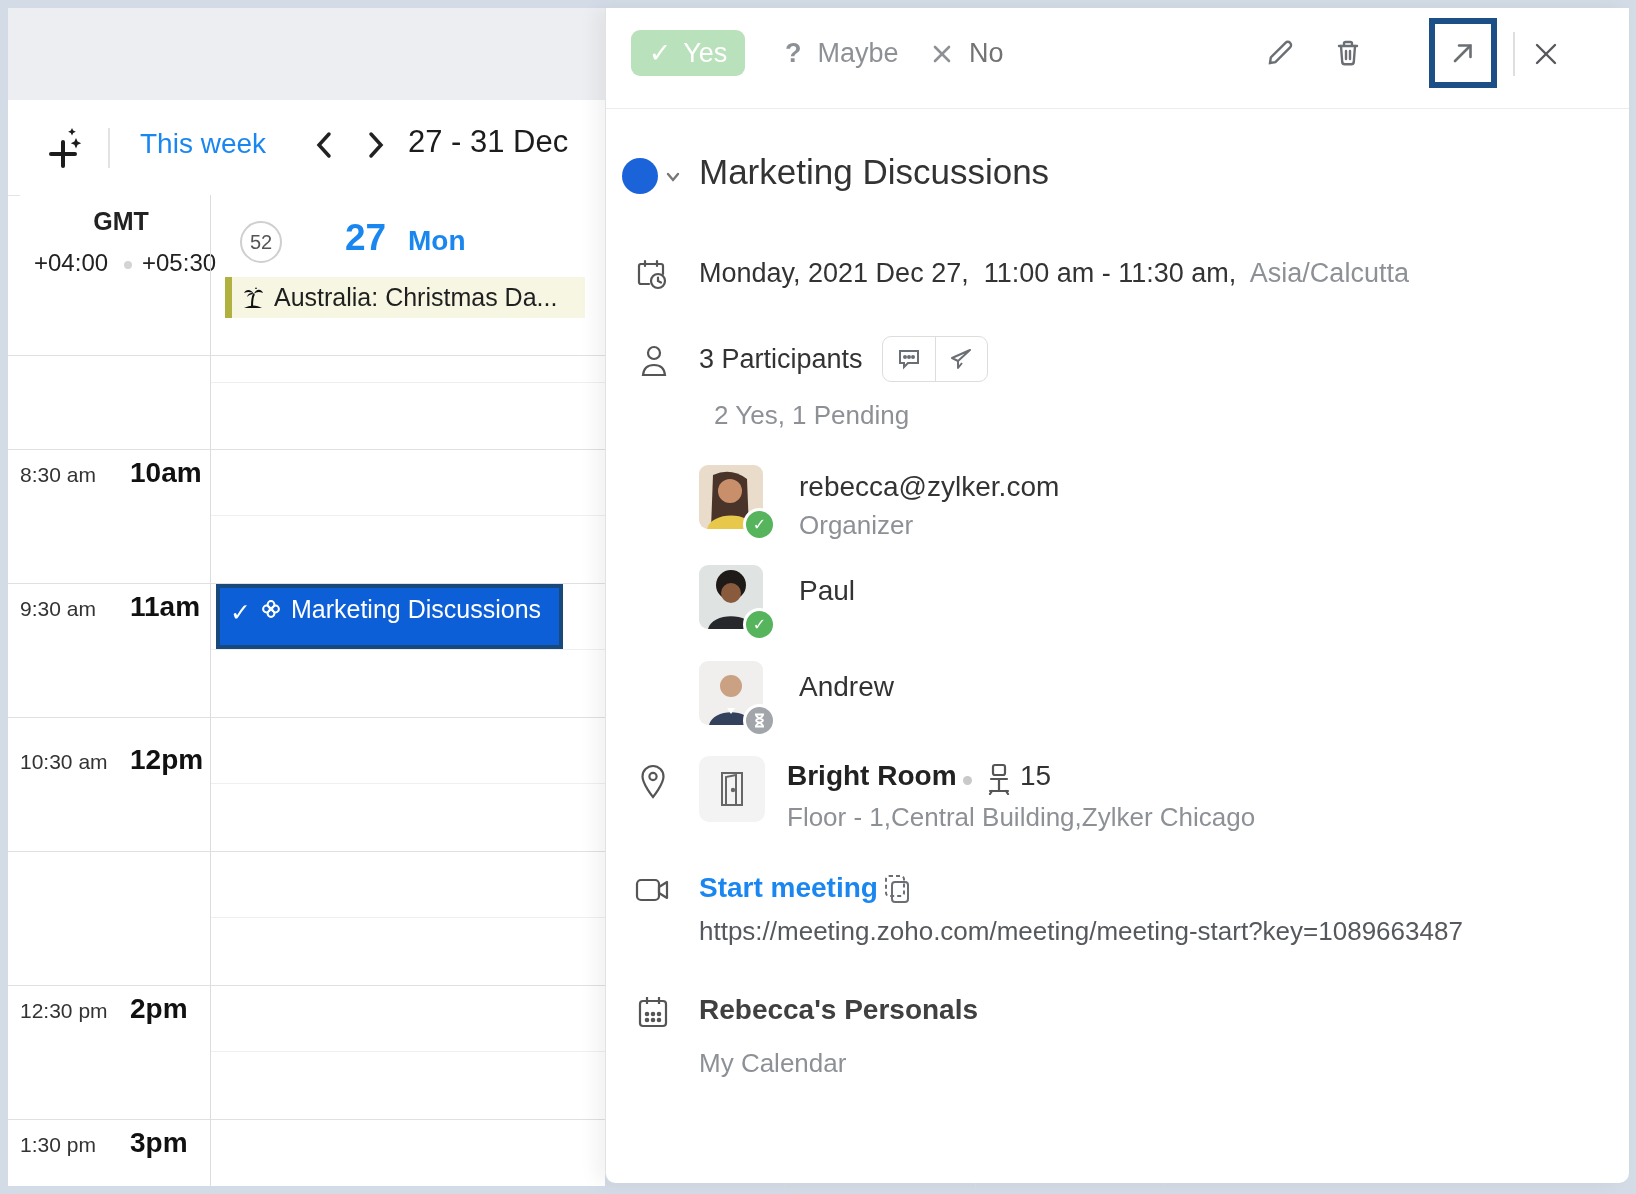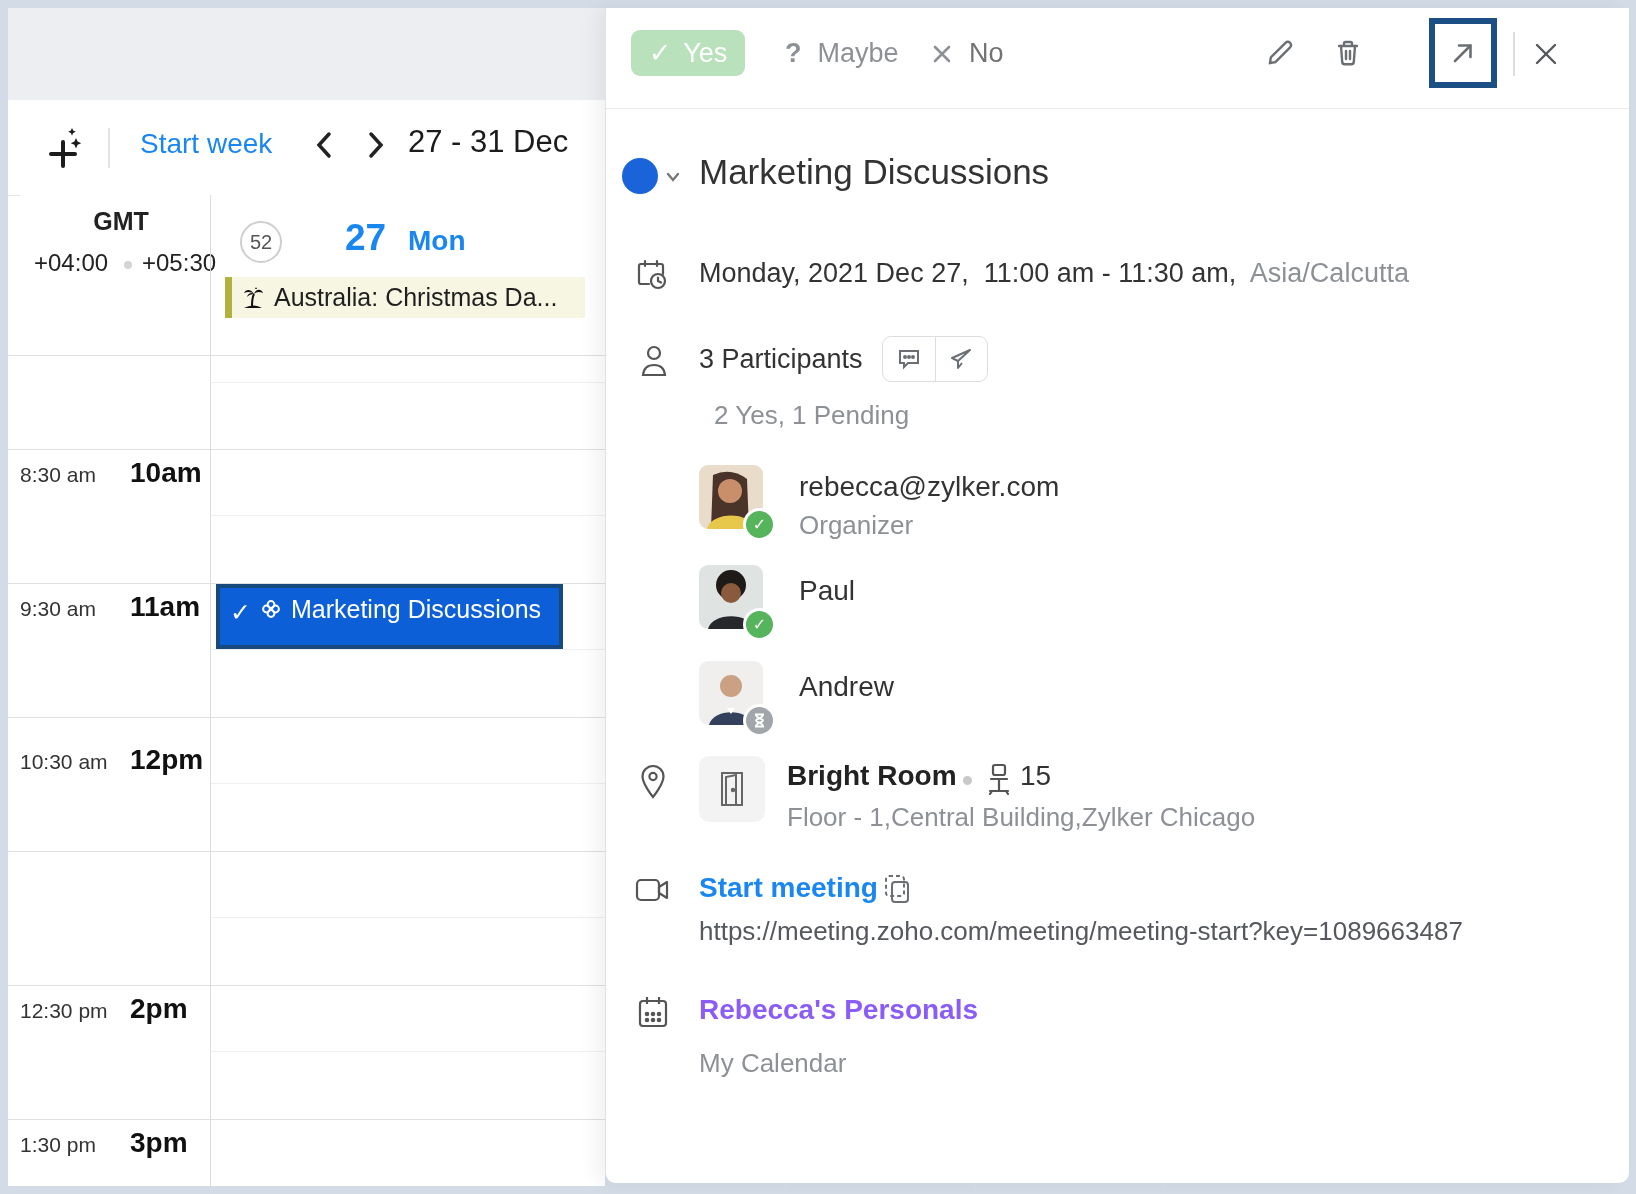--- a/index.html
+++ b/index.html
@@ -74,21 +74,21 @@
   .p-role{position:absolute;left:193px;font-size:26px;color:#8d9196;}
 
   .loc-tile{position:absolute;left:93px;top:748px;width:66px;height:66px;background:#f3f3f3;border-radius:10px;display:flex;align-items:center;justify-content:center;}
   .loc-name{position:absolute;left:181px;top:752px;font-size:28px;font-weight:700;color:#222;}
   .loc-dot{position:absolute;left:357px;top:768px;width:9px;height:9px;border-radius:50%;background:#c9c9c9;}
   .loc-cap{position:absolute;left:414px;top:752px;font-size:28px;color:#333;}
   .loc-addr{position:absolute;left:181px;top:794px;font-size:26px;color:#8d9196;}
 
   .meet-link{position:absolute;left:93px;top:864px;font-size:28px;font-weight:700;color:#1a87f0;cursor:pointer;}
   .meet-url{position:absolute;left:93px;top:908px;font-size:26px;color:#55585c;}
-  .cal-name{position:absolute;left:93px;top:986px;font-size:28px;font-weight:700;color:#8b5cf6;}
+  .cal-name{position:absolute;left:93px;top:986px;font-size:28px;font-weight:700;color:#404040;}
   .cal-type{position:absolute;left:93px;top:1040px;font-size:26px;color:#8d9196;}
 
   .under-tick{position:absolute;top:1183px;width:1px;height:5px;background:#d9d9d9;}
   svg{display:block;}
 </style>
 </head>
 <body>
 
 <div class="screen">
 
@@ -100,21 +100,21 @@
         <svg width="46" height="46" viewBox="0 0 46 46">
           <g stroke="#1c1c1c" stroke-width="4" stroke-linecap="round">
               <line x1="8" y1="30" x2="32" y2="30"></line>
               <line x1="20" y1="18" x2="20" y2="42"></line>
             </g>
           <path d="M30 6 l1.6 3.6 3.6 1.6 -3.6 1.6 -1.6 3.6 -1.6 -3.6 -3.6 -1.6 3.6 -1.6 Z" fill="#1c1c1c" transform="translate(3,8)"></path>
           <path d="M30 6 l1.2 2.6 2.6 1.2 -2.6 1.2 -1.2 2.6 -1.2 -2.6 -2.6 -1.2 2.6 -1.2 Z" fill="#1c1c1c" transform="translate(-1,-2)"></path>
         </svg>
       </span>
       <span class="tb-sep"></span>
-      <span class="this-week">Start week</span>
+      <span class="this-week">This week</span>
       <span class="chev" style="left:302px;">
         <svg width="28" height="38" viewBox="0 0 28 38" fill="none" stroke="#222" stroke-width="3.5" stroke-linecap="round">
             <polyline points="19,8 9,19 19,30"></polyline>
           </svg>
       </span>
       <span class="chev" style="left:354px;">
         <svg width="28" height="38" viewBox="0 0 28 38" fill="none" stroke="#222" stroke-width="3.5" stroke-linecap="round">
             <polyline points="9,8 19,19 9,30"></polyline>
           </svg>
       </span>

